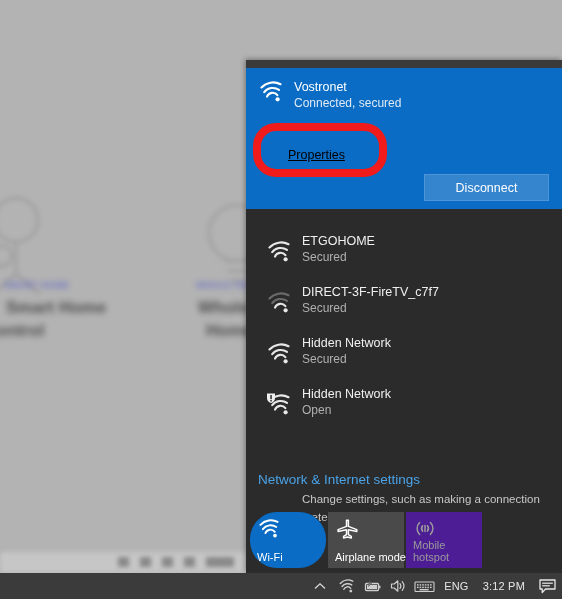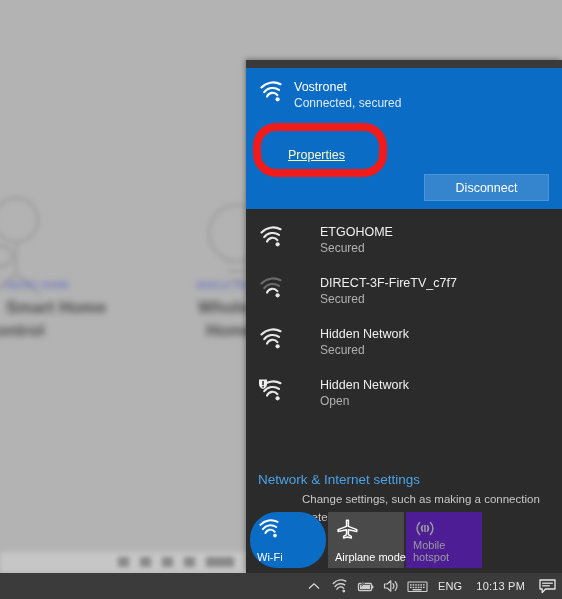--- a/index.html
+++ b/index.html
@@ -145,21 +145,21 @@
     font-size: 12px;
     line-height: 17px;
     color: #d8e6f3;
     white-space: nowrap;
   }
   #connected-block .net-status { color: #dfeaf5; }
   #properties-link {
     position: absolute;
     left: 290px;
     top: 136px;
-    color: #fef9c3;
+    color: #000000;
     font-size: 12.5px;
     text-decoration: underline;
     cursor: pointer;
   }
   #disconnect-btn {
     position: absolute;
     left: 178px;
     top: 106px;
     width: 125px;
     height: 27px;
@@ -170,26 +170,25 @@
     font-family: "Liberation Sans", sans-serif;
     cursor: pointer;
     padding: 0;
   }
 
   
   #net-list { padding-top: 6px; }
   .list-row {
     height: 51px;
     display: flex;
-    align-items: flex-start;
-    padding-left: 12px;
+    align-items: flex-end;
+    padding-left: 20px;
     padding-top: 9px;
     box-sizing: border-box;
     cursor: pointer;
-    gap: 26px;
   }
   .list-row .net-name { color: #f0f0f0; font-weight: normal; font-size: 12.5px; }
   .list-row .net-status { color: #b0b0b0; }
 
   
   #settings-area {
     position: absolute;
     left: 0;
     top: 410px;
     width: 316px;
@@ -508,21 +507,21 @@
             <rect x="8.2" y="6.7" width="1.6" height="1.4"></rect>
               <rect x="10.8" y="6.7" width="1.6" height="1.4"></rect>
             <rect x="13.4" y="6.7" width="1.6" height="1.4"></rect>
               <rect x="16" y="6.7" width="1.6" height="1.4"></rect>
             <rect x="5.6" y="9" width="9" height="1.4"></rect>
           </g>
         </svg>
       </div>
 
       <div class="tray-item tray-text">ENG</div>
-      <div class="tray-item tray-text">10:13 PM</div>
+      <div class="tray-item tray-text">3:12 PM</div>
 
       <div class="tray-item" id="tray-action-center">
         <svg width="17" height="15" viewBox="0 0 17 15">
           <path d="M1 1 L16 1 L16 10 L6.5 10 L3.2 13.6 L3.2 10 L1 10 Z" fill="none" stroke="#e8e8e8" stroke-width="1.3" stroke-linejoin="round"></path>
           <g fill="#e8e8e8">
             <rect x="3.2" y="3.6" width="10.6" height="1.2"></rect>
             <rect x="3.2" y="6.2" width="7.6" height="1.2"></rect>
           </g>
         </svg>
       </div>

